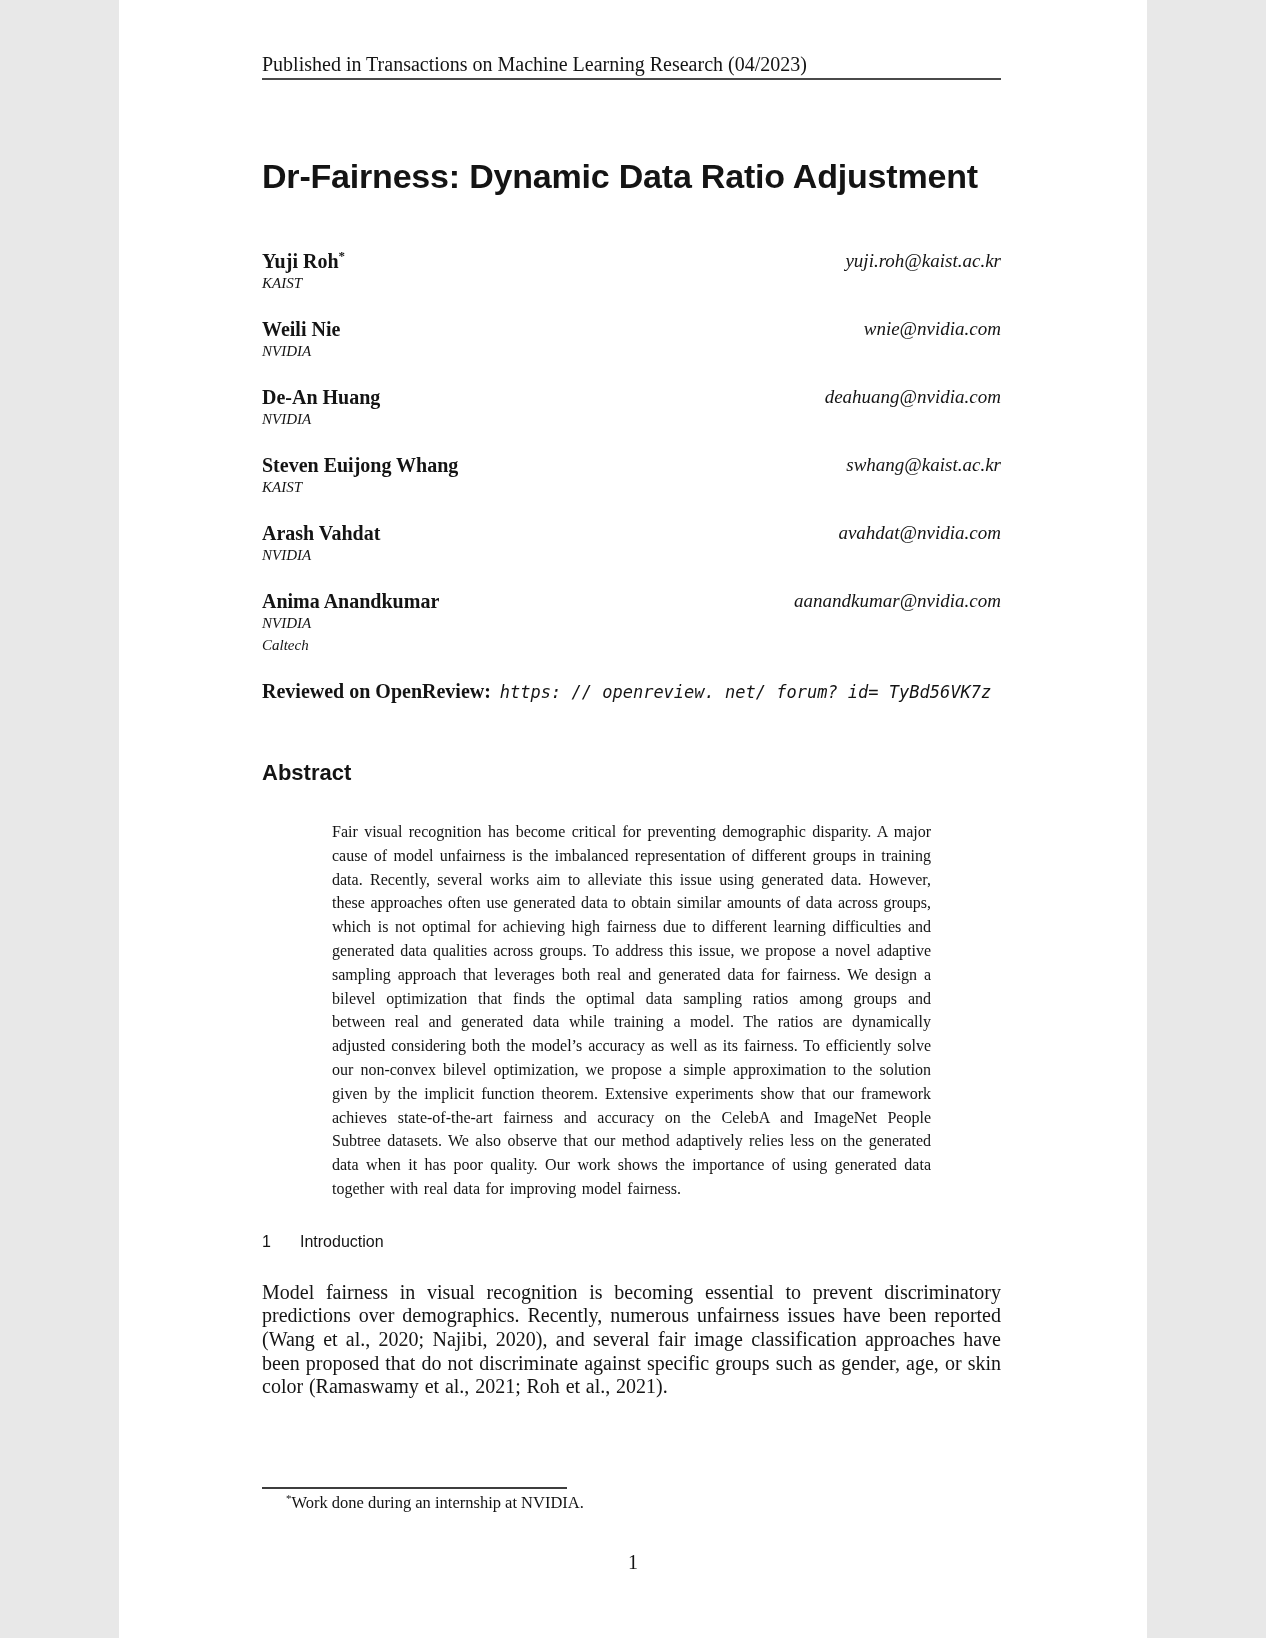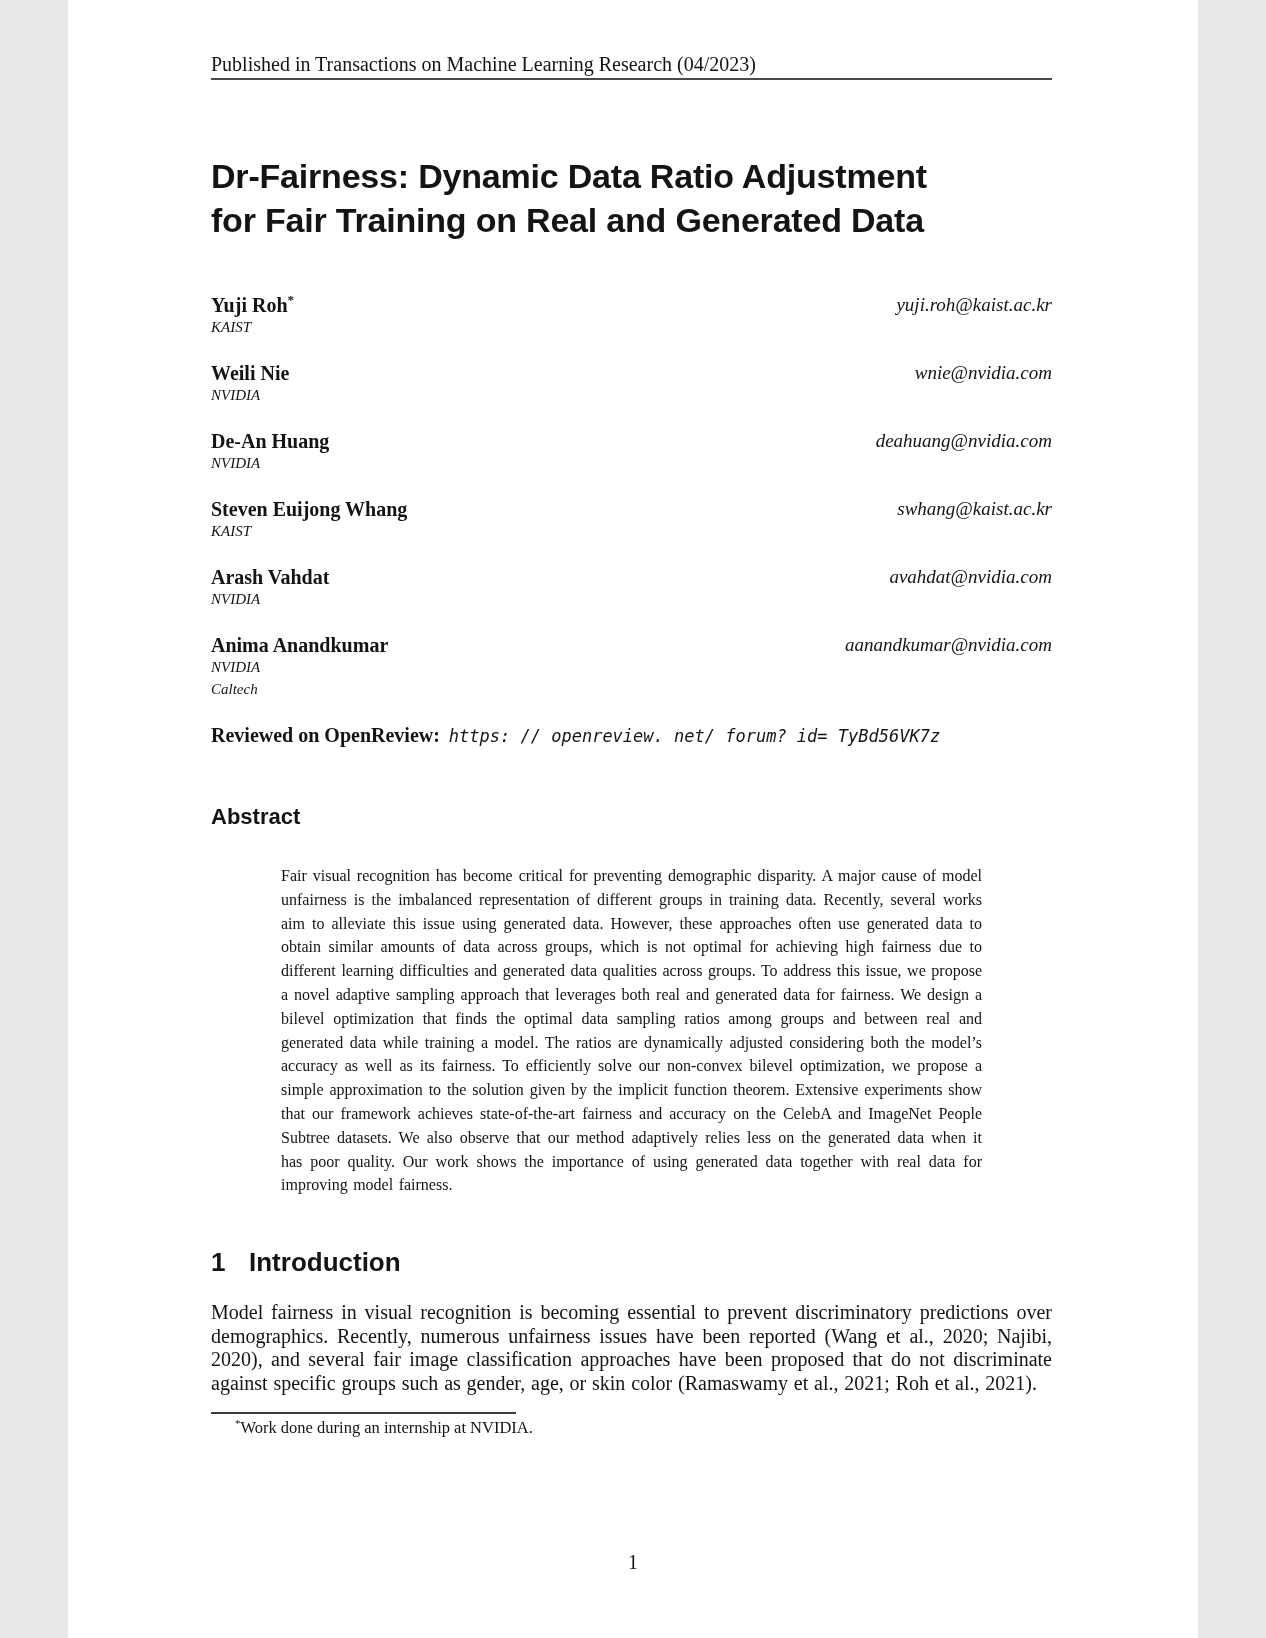--- a/index.html
+++ b/index.html
@@ -1,18 +1,18 @@
 <!DOCTYPE html>
 <html><head>
 <meta charset="utf-8">
 <style>
   html, body { margin: 0; padding: 0; background: #e8e8e8; }
   .page {
     position: relative;
-    width: 1130px;
+    width: 1028px;
     height: 1638px;
     margin: 0 auto;
     background: #ffffff;
     color: #141414;
     font-family: "Liberation Serif", serif;
     box-sizing: border-box;
     padding: 0 146px 0 143px;
     overflow: hidden;
   }
   
@@ -87,39 +87,39 @@
   }
   .abstract-body {
     margin: 34px 70px 0 70px;
     text-align: justify;
     font-size: 16px;
     line-height: 23.8px;
     word-spacing: 1.5px;
   }
   
   .section-heading {
-    margin-top: 52px;
+    margin-top: 28px;
     font-family: "Liberation Sans", sans-serif;
-    font-weight: bold;
-    font-size: 26px;
+    font-weight: normal;
+    font-size: 16px;
     line-height: 26px;
   }
   .section-number { display: inline-block; min-width: 38px; }
   .body-par {
     margin-top: 26px;
     text-align: justify;
     font-size: 20px;
     line-height: 23.6px;
     word-spacing: 0.8px;
   }
   
   .footnote-block {
     position: absolute;
     left: 143px;
-    top: 1412px;
+    top: 1487px;
     width: 977px;
   }
   .footnote-rule {
     border: none;
     border-top: 2px solid #3d3d3d;
     width: 305px;
     margin: 0;
   }
   .footnote-text {
     margin-top: 4px;
@@ -142,21 +142,20 @@
 </head>
 <body>
 
 <div class="page">
 
   <div class="pub-line">Published in Transactions on Machine Learning Research (04/2023)</div>
   <hr class="head-rule">
 
   <h1 class="title" style="margin-bottom:0;">
     <span>Dr-Fairness: Dynamic Data Ratio Adjustment</span><br>
-    <span>for Fair Training on Real and Generated Data</span>
   </h1>
 
   <div class="authors">
 
     <div class="author-row">
       <div>
         <div class="author-name"><span>Yuji Roh</span><sup>*</sup></div>
         <div class="author-affil">KAIST</div>
       </div>
       <div class="author-email">yuji.roh@kaist.ac.kr</div>

